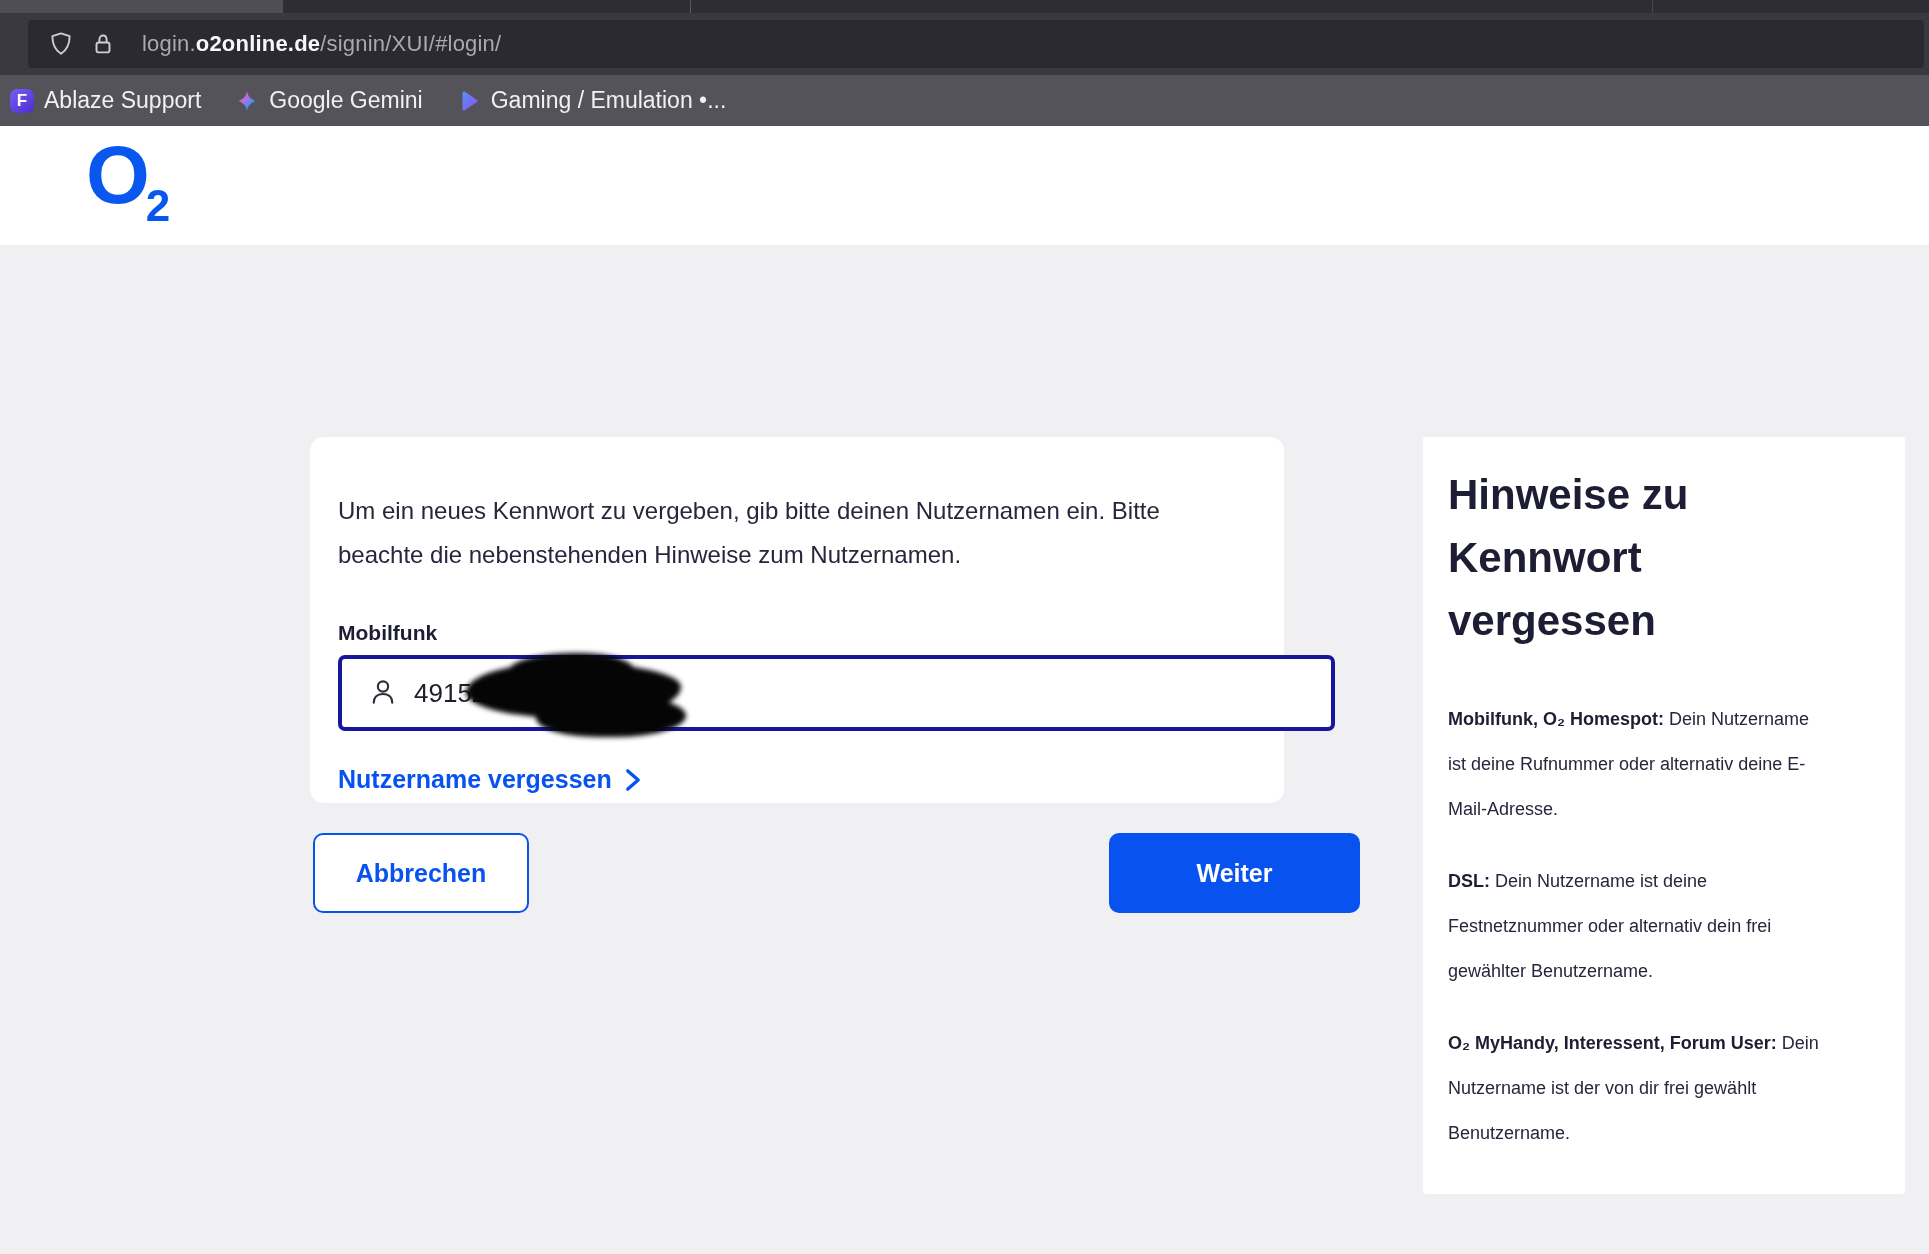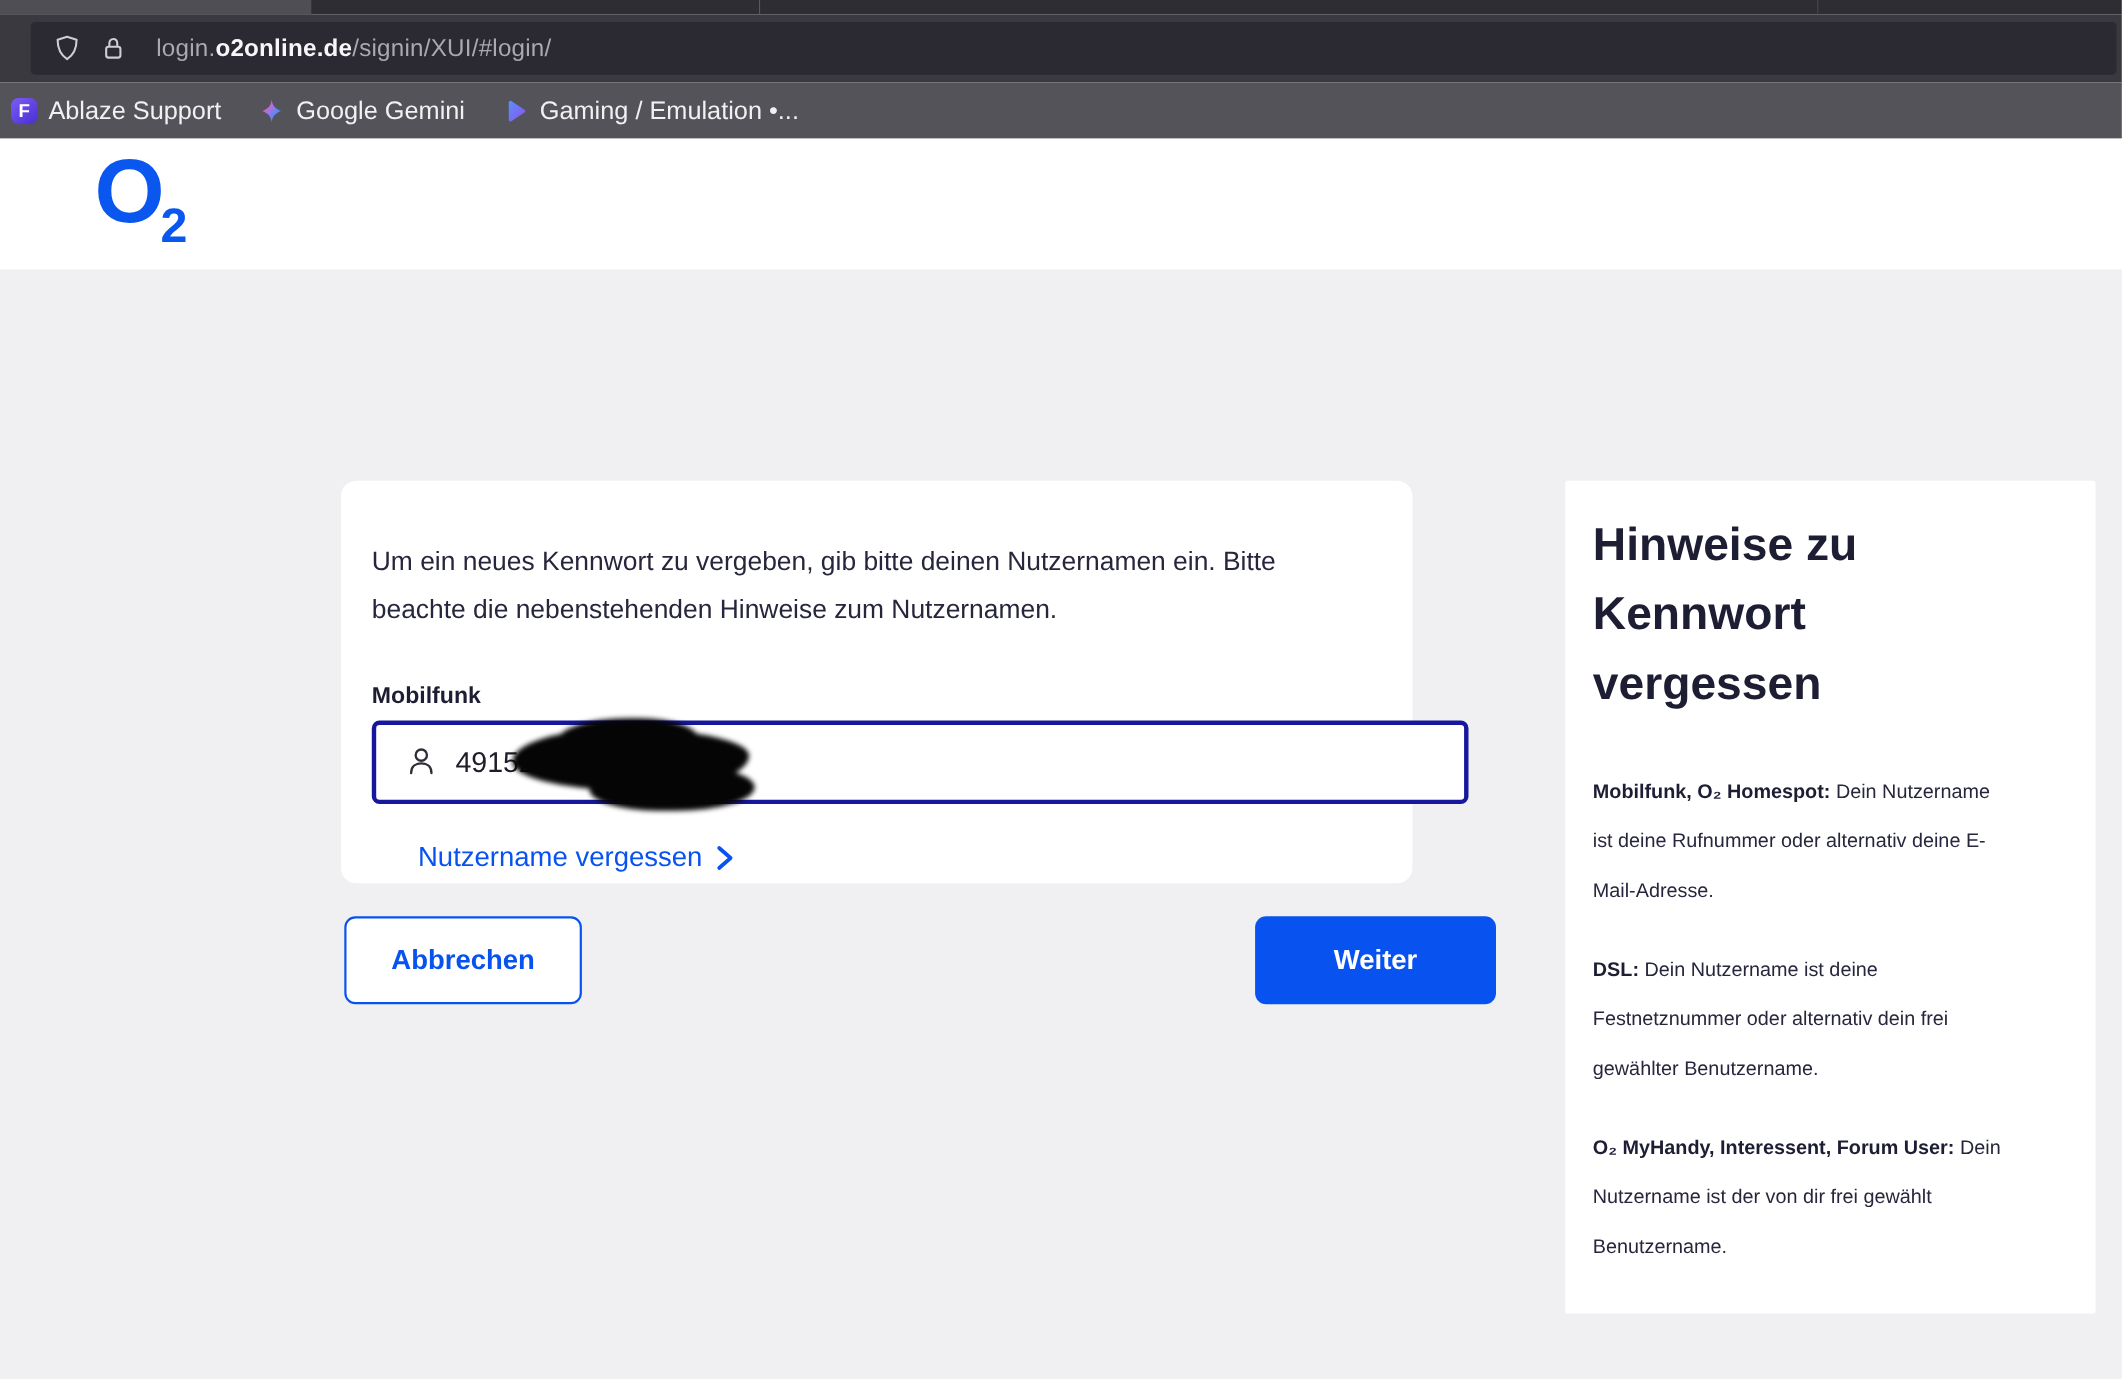--- a/index.html
+++ b/index.html
@@ -47,27 +47,27 @@
                     background:#ffffff; font-family:"Liberation Sans", sans-serif; font-size:26px; color:#1e1e28;
                     padding-left:72px; outline:none; }
   .person-icon { position:absolute; left:30px; top:22px; pointer-events:none; }
   .redaction { position:absolute; left:128px; top:8px; width:215px; height:56px; background:#050505;
                border-radius:48% 56% 52% 60% / 58% 48% 64% 52%; filter:blur(2.5px); }
   .redaction::before { content:""; position:absolute; left:40px; top:-10px; width:130px; height:40px; background:#050505;
                border-radius:60% 50% 55% 60% / 65% 60% 50% 55%; }
   .redaction::after { content:""; position:absolute; left:70px; top:32px; width:150px; height:42px; background:#050505;
                border-radius:50% 60% 58% 50% / 55% 60% 62% 55%; }
   .forgot-row { margin-top:34px; display:flex; align-items:center; gap:10px; cursor:pointer; width:max-content; }
-  .forgot-label { font-size:25px; font-weight:400; color:var(--accent);margin-left:42px; }
+  .forgot-label { font-size:25px; font-weight:700; color:var(--accent); }
 
   .btn-row { position:absolute; left:313px; top:588px; width:1047px; height:80px; }
   .btn { position:absolute; top:0; height:80px; border-radius:10px; font-family:"Liberation Sans", sans-serif;
          font-size:25px; font-weight:700; cursor:pointer; }
   .btn-cancel { left:0; width:216px; background:#ffffff; border:2.5px solid var(--accent); color:var(--accent); }
-  .btn-next { right:0; width:219px; background:var(--accent); border:none; color:#ffffff; }
+  .btn-next { right:0; width:251px; background:var(--accent); border:none; color:#ffffff; }
 
   .sidecard { position:absolute; left:1423px; top:192px; width:482px; height:757px; background:#ffffff;
               border-radius:2px; padding:26px 30px 0 25px; }
   .side-title { font-size:42px; line-height:63px; font-weight:800; color:var(--heading-color); max-width:350px; }
   .side-para { margin-top:27px; max-width:372px; font-size:18px; line-height:45px; color:var(--body-text); }
   .side-para:first-of-type { margin-top:45px; }
   .side-para b { color:var(--heading-color); font-weight:700; }
 </style>
 </head>
 <body>

